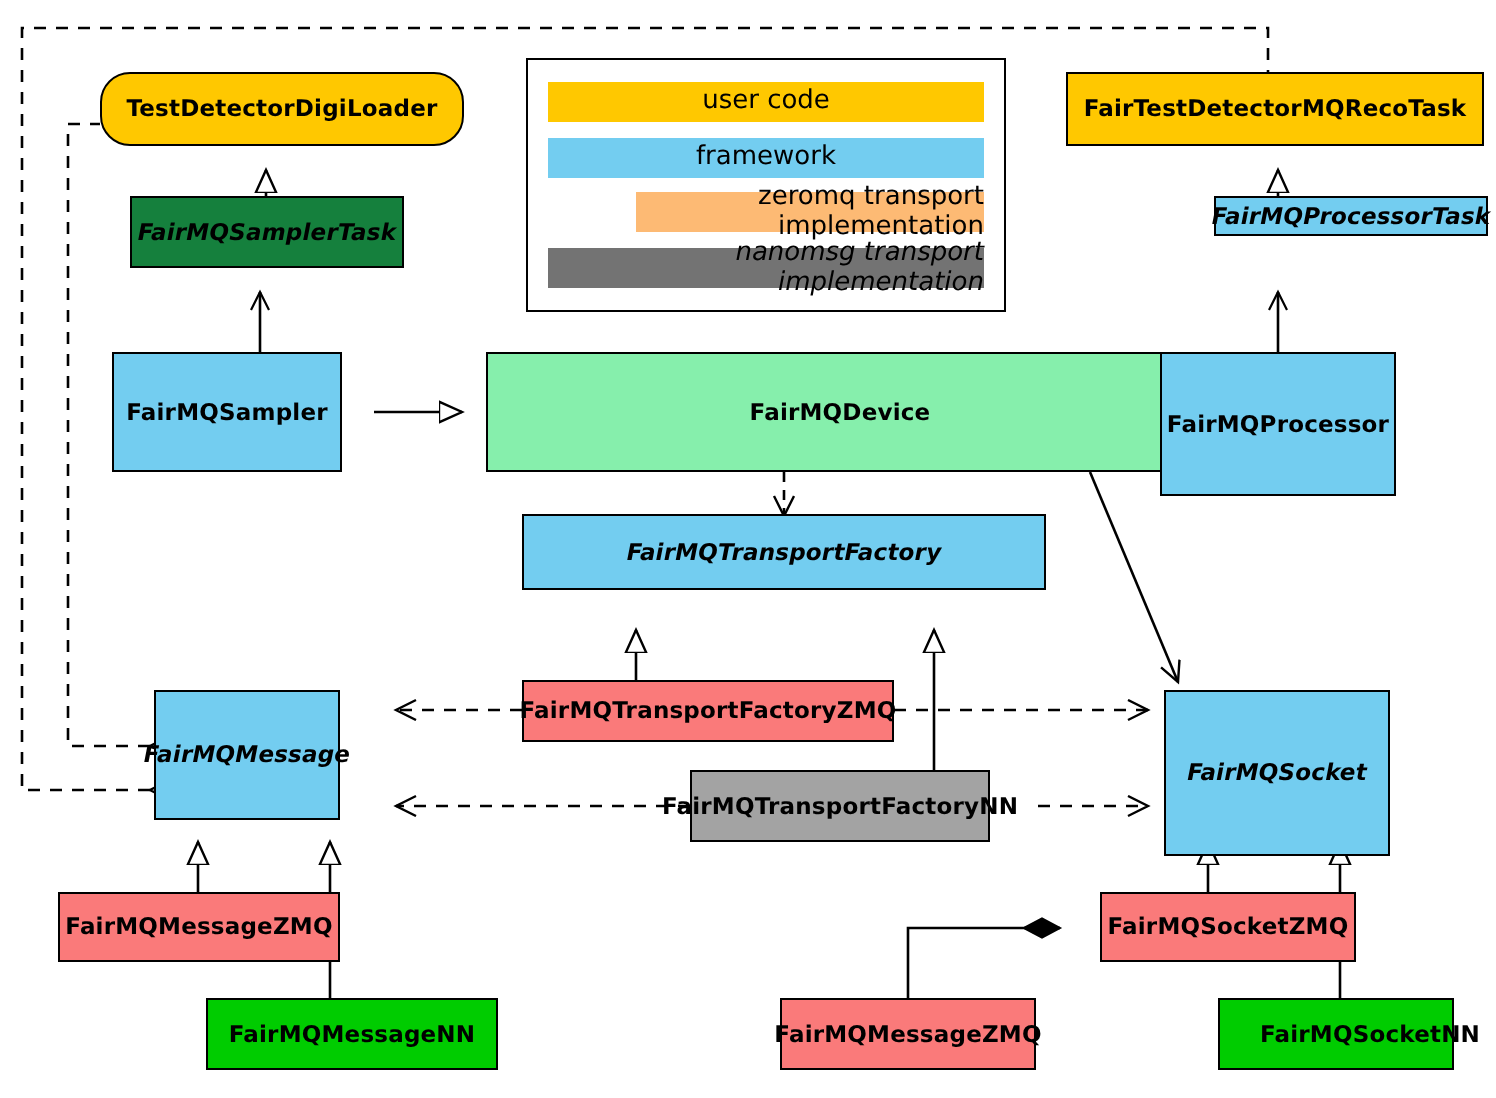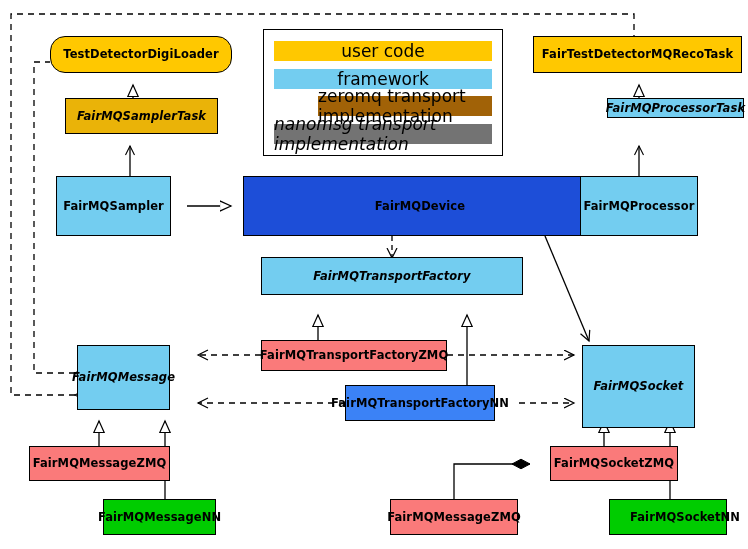--- a/index.html
+++ b/index.html
@@ -52,23 +52,24 @@
     display: flex;
     flex-direction: column;
     justify-content: space-around;
     padding: 7px 10px;
   }
   .legend-row {
     height: 20px;
     display: flex;
     align-items: center;
     justify-content: center;
-    font-size: 17px;
+    font-size: 13px;
     font-weight: normal;
     color: #000000;
+    text-align: right;
   }
 </style>
 </head>
 <body>
 
 <div id="diagram-root">
 
   <svg class="edge-layer" viewBox="0 0 748 549">
     <defs>
       <marker id="hollowTri" markerWidth="14" markerHeight="14" refX="11.5" refY="6" orient="auto" markerUnits="userSpaceOnUse">
@@ -132,65 +133,65 @@
   </svg>
 
   <div class="node" style="left:50px; top:36px; width:182px; height:37px; background:#FFC800;border-radius:15px;">
     <span>TestDetectorDigiLoader</span>
   </div>
 
   <div class="node" style="left:533px; top:36px; width:209px; height:37px; background:#FFC800;">
     <span>FairTestDetectorMQRecoTask</span>
   </div>
 
-  <div class="node abstract" style="left:65px; top:98px; width:153px; height:36px; background:#eab308;">
+  <div class="node abstract" style="left:65px; top:98px; width:137px; height:36px; background:#15803d;">
     <span>FairMQSamplerTask</span>
   </div>
 
   <div class="node abstract" style="left:571px; top:98px; width:137px; height:20px; background:#73CDF0;margin-left:36px;">
     <span>FairMQProcessorTask</span>
   </div>
 
   <div class="node" style="left:56px; top:176px; width:115px; height:60px; background:#73CDF0;">
     <span>FairMQSampler</span>
   </div>
 
-  <div class="node" style="left:243px; top:176px; width:354px; height:60px; background:#1d4ed8;">
+  <div class="node" style="left:243px; top:176px; width:354px; height:60px; background:#86efac;">
     <span>FairMQDevice</span>
   </div>
 
-  <div class="node" style="left:580px; top:176px; width:118px; height:60px; background:#73CDF0;justify-content:center;">
+  <div class="node" style="left:580px; top:176px; width:118px; height:72px; background:#73CDF0;justify-content:center;">
     <span>FairMQProcessor</span>
   </div>
 
   <div class="node abstract" style="left:261px; top:257px; width:262px; height:38px; background:#73CDF0;">
     <span>FairMQTransportFactory</span>
   </div>
 
   <div class="node" style="left:261px; top:340px; width:186px; height:31px; background:#FA7A7A;">
     <span>FairMQTransportFactoryZMQ</span>
   </div>
 
-  <div class="node" style="left:345px; top:385px; width:150px; height:36px; background:#3b82f6;">
+  <div class="node" style="left:345px; top:385px; width:150px; height:36px; background:#a3a3a3;">
     <span>FairMQTransportFactoryNN</span>
   </div>
 
   <div class="node abstract" style="left:77px; top:345px; width:93px; height:65px; background:#73CDF0;">
     <span>FairMQMessage</span>
   </div>
 
   <div class="node abstract" style="left:582px; top:345px; width:113px; height:83px; background:#73CDF0;">
     <span>FairMQSocket</span>
   </div>
 
   <div class="node" style="left:29px; top:446px; width:141px; height:35px; background:#FA7A7A;">
     <span>FairMQMessageZMQ</span>
   </div>
 
-  <div class="node" style="left:103px; top:499px; width:113px; height:36px; background:#00CC00;">
+  <div class="node" style="left:103px; top:499px; width:146px; height:36px; background:#00CC00;">
     <span>FairMQMessageNN</span>
   </div>
 
   <div class="node" style="left:550px; top:446px; width:128px; height:35px; background:#FA7A7A;">
     <span>FairMQSocketZMQ</span>
   </div>
 
   <div class="node" style="left:609px; top:499px; width:118px; height:36px; background:#00CC00;padding-left:34px;">
     <span>FairMQSocketNN</span>
   </div>
@@ -199,21 +200,21 @@
     <span>FairMQMessageZMQ</span>
   </div>
 
   <div class="legend-box" style="left:263px; top:29px; width:240px; height:127px;">
     <div class="legend-row" style="background:#FFC800;">
       <span>user code</span>
     </div>
     <div class="legend-row" style="background:#73CDF0;">
       <span>framework</span>
     </div>
-    <div class="legend-row" style="background:#a16207;margin-left:44px;">
+    <div class="legend-row" style="background:#fdba74;margin-left:44px;">
       <span>zeromq transport implementation</span>
     </div>
     <div class="legend-row" style="background:#737373;font-style:italic;">
       <span>nanomsg transport implementation</span>
     </div>
   </div>
 
 </div>
 
 </body></html>

